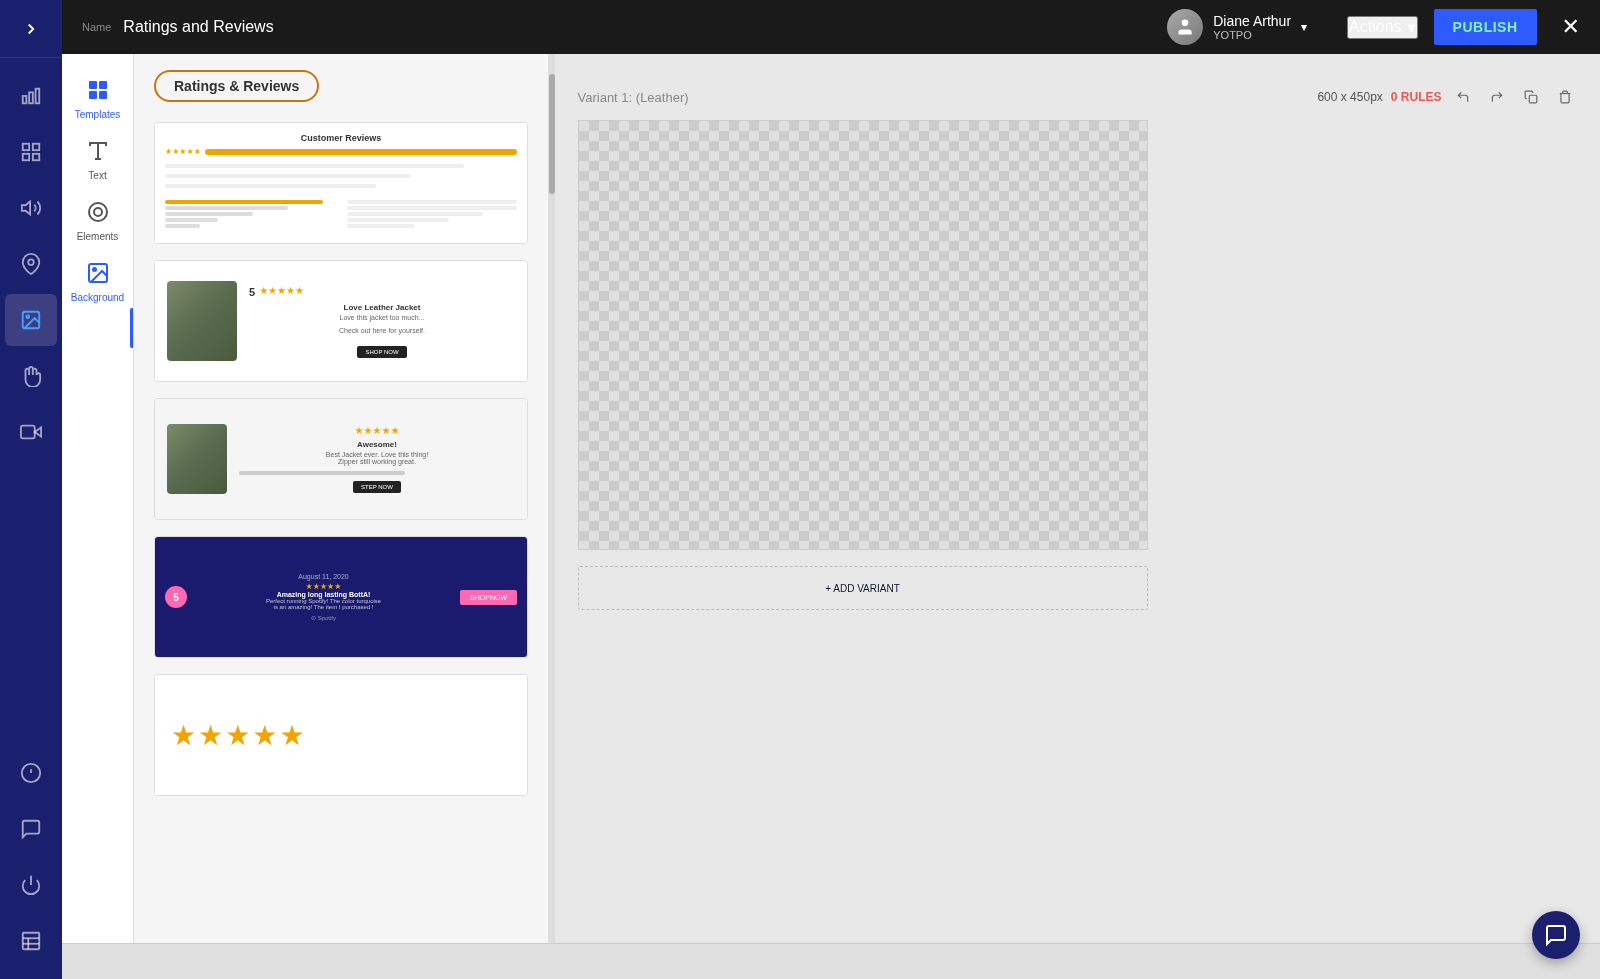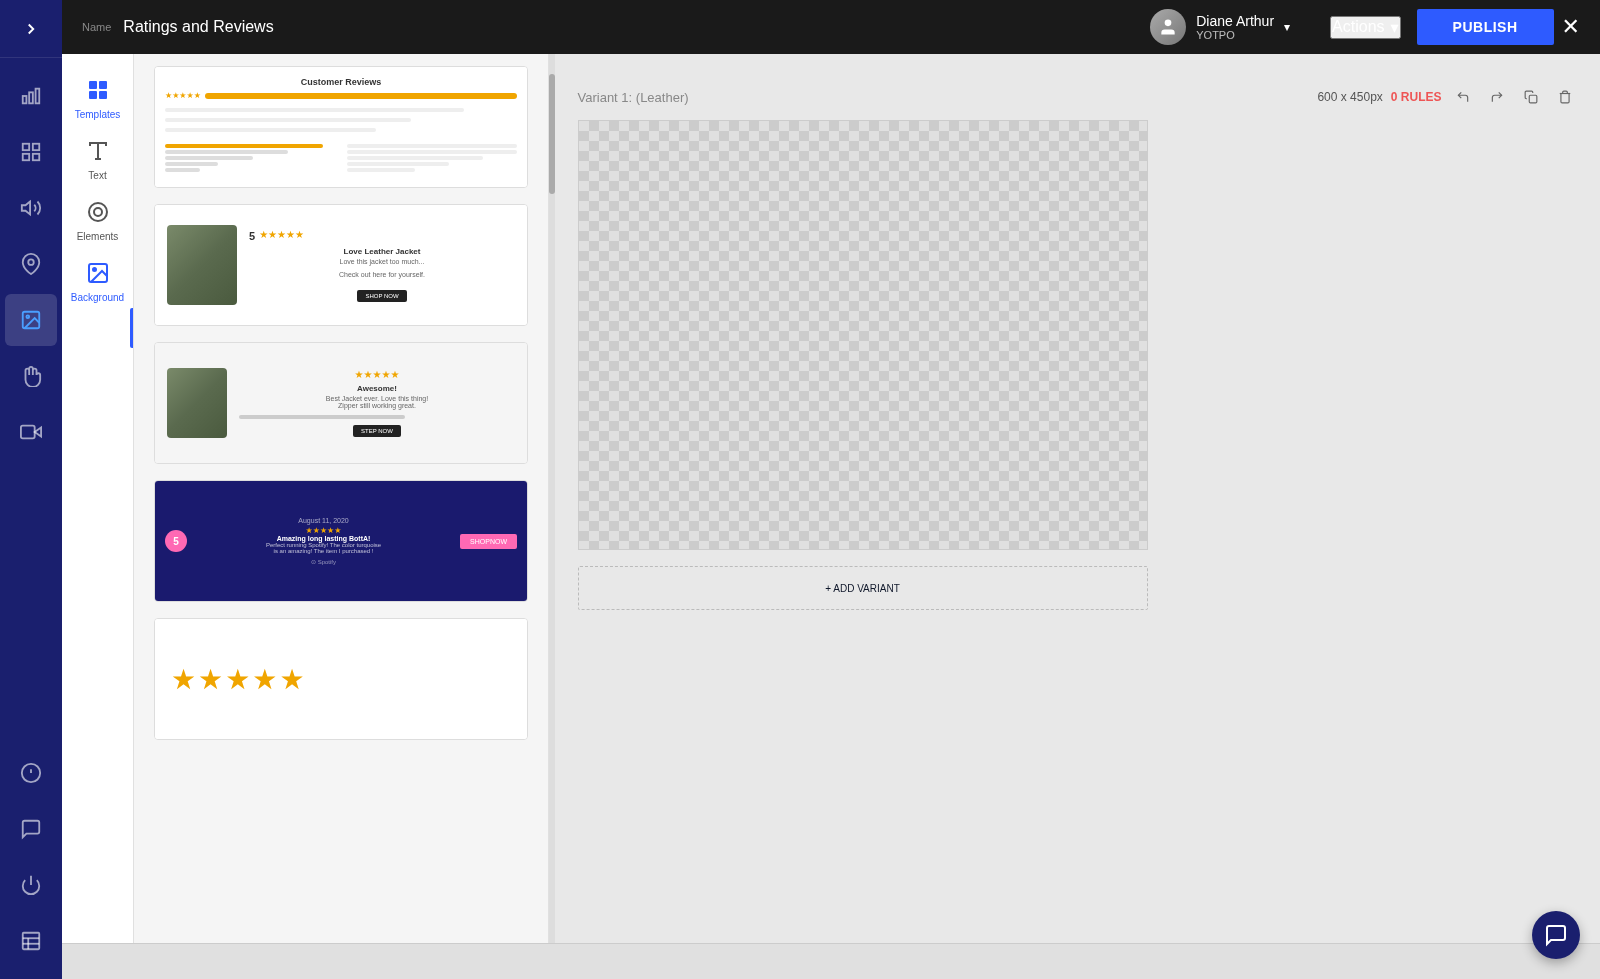--- a/index.html
+++ b/index.html
@@ -90,29 +90,29 @@
       font-size: 16px;
       font-weight: 500;
       cursor: pointer;
       display: flex;
       align-items: center;
       gap: 6px;
       margin-right: 16px;
     }
     .publish-btn {
       background: #2e5bff;
-      color: #ffffff;
+      color: #86efac;
       border: none;
-      padding: 10px 36px;
+      padding: 10px 19px;
       font-size: 14px;
       font-weight: 700;
       letter-spacing: 0.5px;
       cursor: pointer;
       border-radius: 2px;
-      margin-right: 4px;
+      margin-right: 21px;
     }
     .close-btn {
       color: white;
       font-size: 22px;
       cursor: pointer;
       margin-left: 4px;
     }
 
     
     .content-area {
@@ -640,20 +640,23 @@
             <rect x="3" y="3" width="18" height="18" rx="2"></rect>
               <circle cx="8.5" cy="8.5" r="1.5" fill="#2e5bff"></circle>
               <polyline points="21 15 16 10 5 21" stroke="#2e5bff"></polyline>
           </svg>
         </div>
         <span class="item-label" style="color:#2e5bff">Background</span>
       </div>
     </div>
 
     <div class="template-list-panel">
+      <div class="template-category-header">
+        <div class="category-pill">Ratings &amp; Reviews</div>
+      </div>
 
       <div class="template-list-scroll">
 
         <div class="template-thumb">
           <div class="thumb-img">
             <div class="mockup-reviews">
               <div class="mockup-title">Customer Reviews</div>
               <div style="display:flex; gap:4px; align-items:center; margin-bottom:4px;">
                 <span class="mockup-stars">★★★★★</span>
                 <div class="mockup-line" style="flex:1; background:#f0a500; height:6px; border-radius:3px;"></div>

